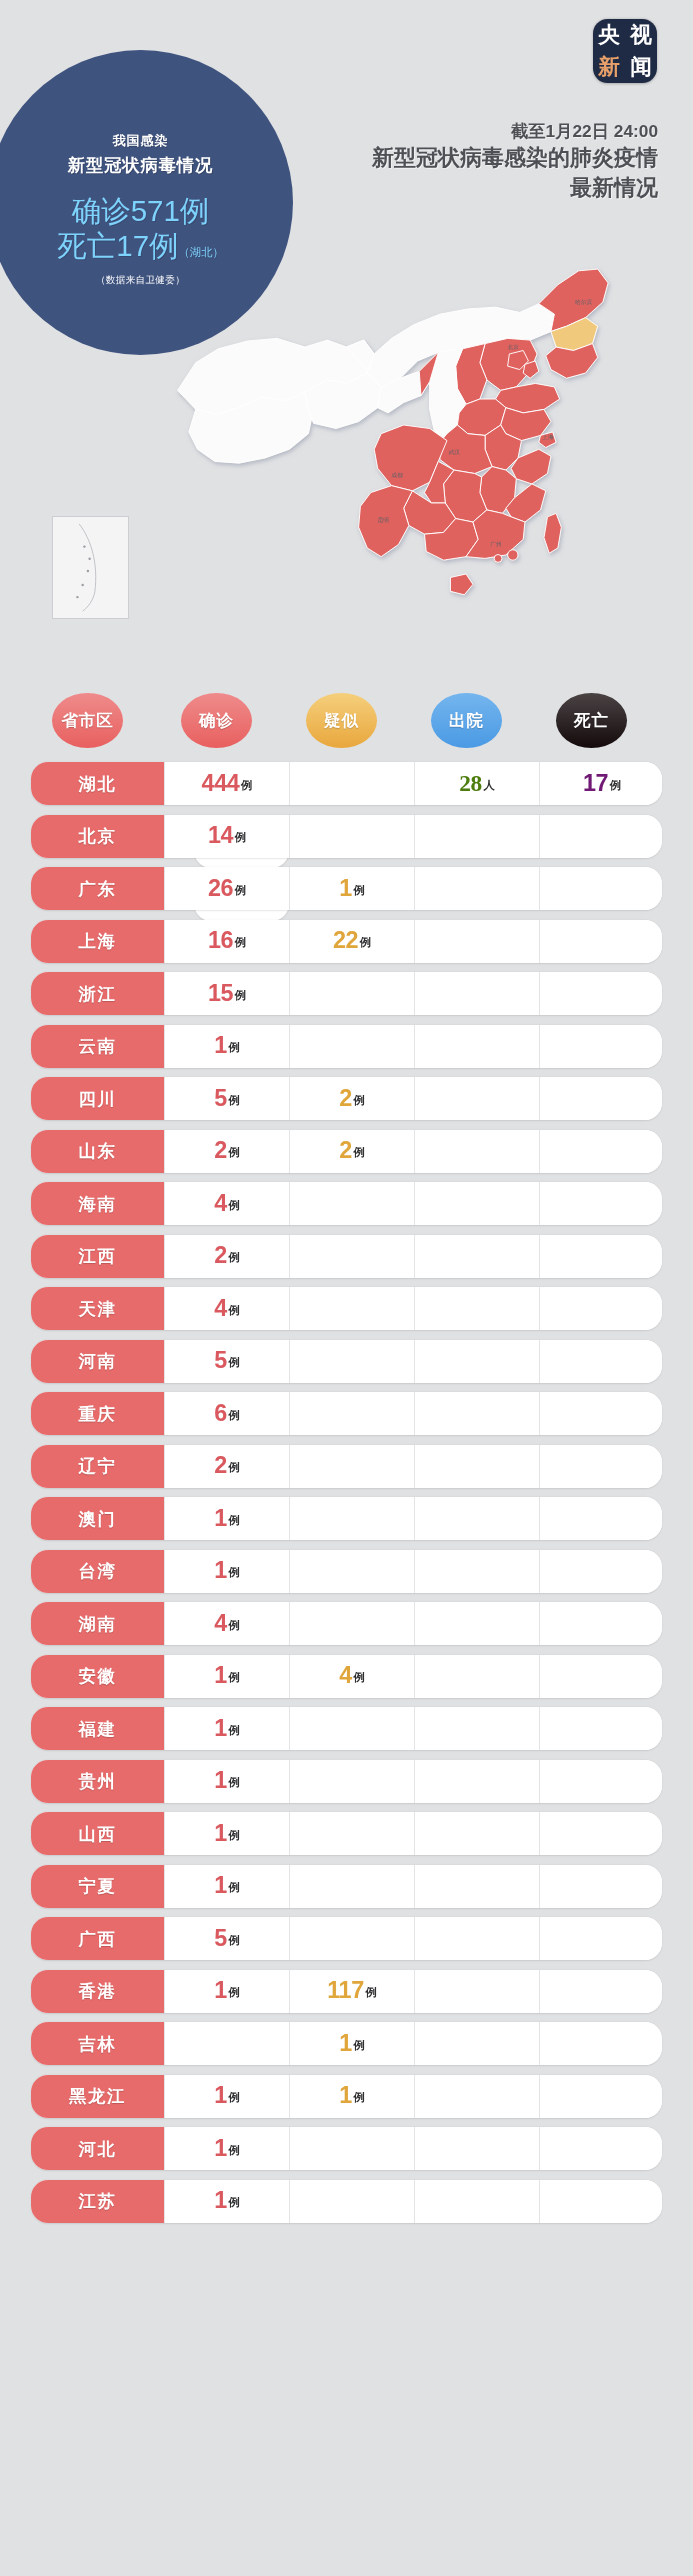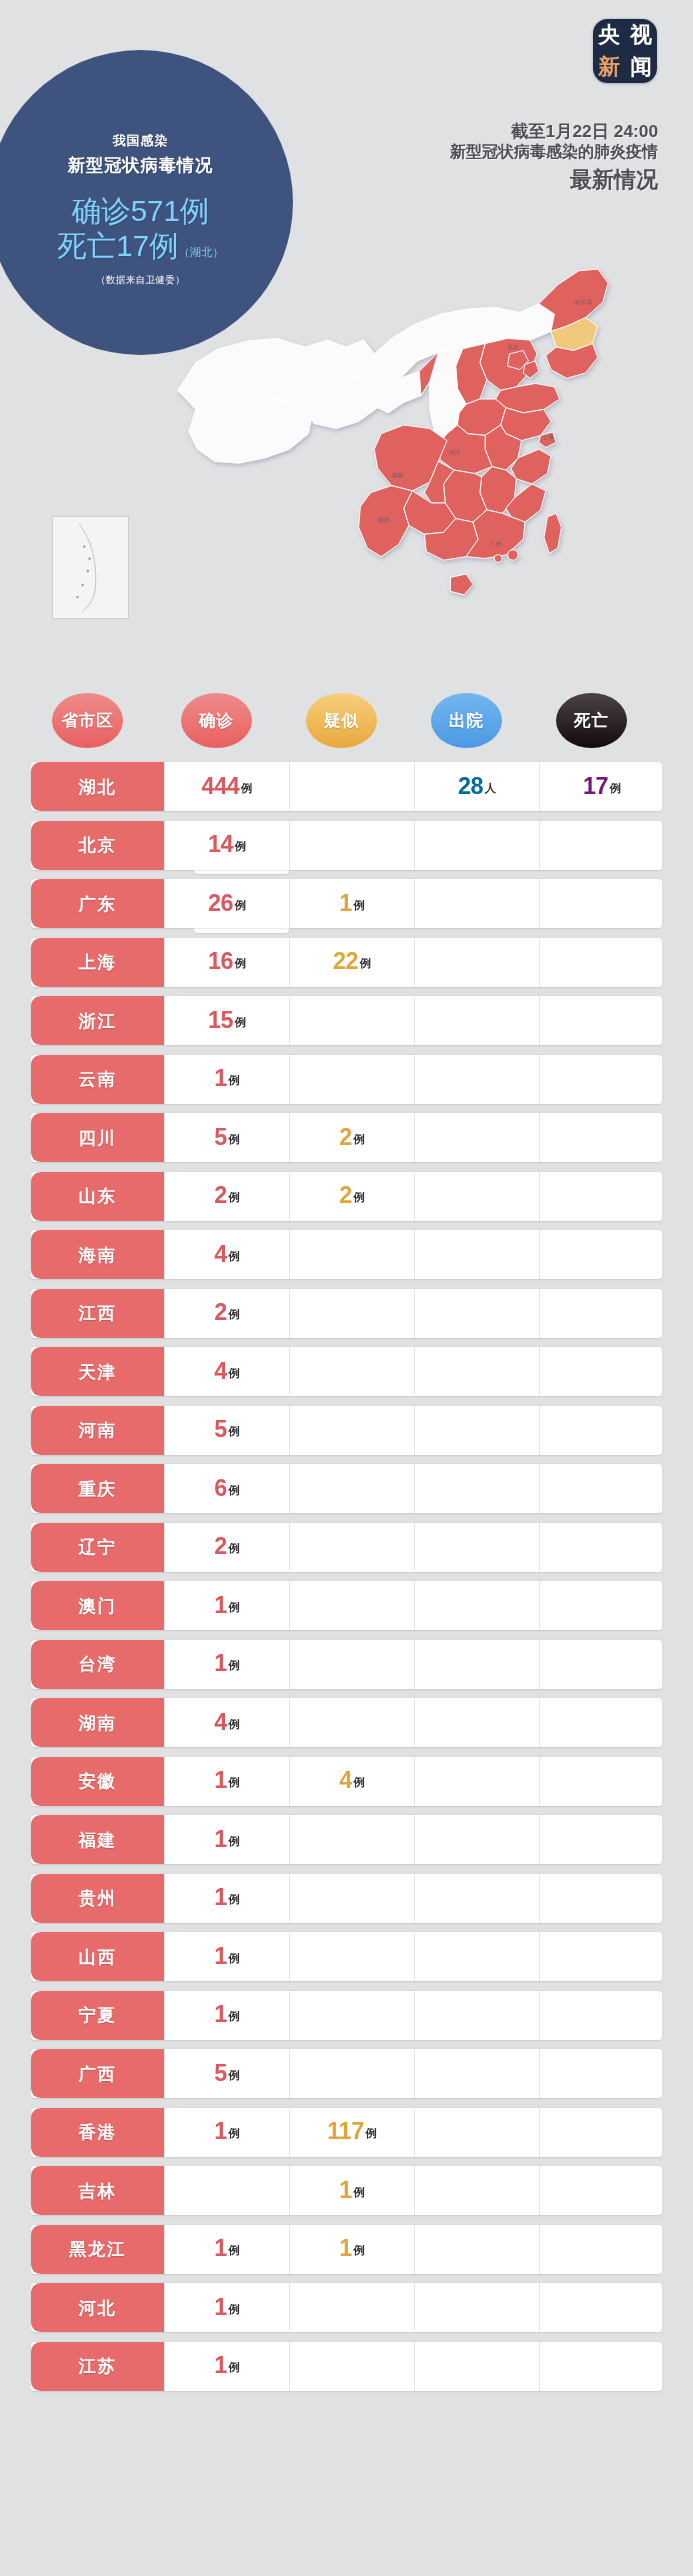--- a/index.html
+++ b/index.html
@@ -86,21 +86,21 @@
     position:absolute;
     right:35px; top:120px;
     width:373px;
     text-align:right;
     color:#4e5055;
     font-weight:bold;
     line-height:1.35;
     text-shadow:0.9px 0.9px 0 rgba(255,255,255,.55);
   }
   .hdr .h1{font-size:17.3px;letter-spacing:0px;}
-  .hdr .h2{font-size:16px;font-family:Liberation Mono, monospace;}
+  .hdr .h2{font-size:22px;}
   .hdr .h3{font-size:22px;}
 
   
   .mapwrap{
     position:absolute;
     left:0; top:217px;
     width:693px; height:468px;
   }
   .mapsvg{position:absolute;left:0;top:0;}
   .inset{
@@ -148,23 +148,23 @@
   .th-other{width:125px;}
   .p-red{background:linear-gradient(180deg,#ef8b8b 0%,#e8605f 100%);}
   .p-yel{background:linear-gradient(180deg,#f5cf7c 0%,#e9a73d 100%);}
   .p-blu{background:linear-gradient(180deg,#74b5ee 0%,#4a9ae4 100%);}
   .p-dark{background:linear-gradient(180deg,#4a4344 0%,#140a0c 100%);}
 
   .rows{margin-top:14px;}
   .row{
     display:flex;
     align-items:stretch;
-    height:49px;
+    height:43px;
     margin:0 31px 9.5px 31px;
-    border-radius:4px;
+    border-radius:17px;
     background:#ffffff;
     box-shadow:0 0.9px 1.7px rgba(0,0,0,.10);
     overflow:hidden;
   }
   .prov{
     width:133px;
     flex:0 0 133px;
     background:#e86b6b;
     color:#ffffff;
     font-weight:bold;
@@ -194,21 +194,21 @@
   .unit{
     font-size:11.3px;
     font-weight:bold;
     color:#2f2f31;
     margin-left:1.7px;
     align-self:flex-end;
     padding-bottom:2.6px;
   }
   .n-red{color:#d9595f;}
   .n-yel{color:#e0a63b;}
-  .n-blu{color:#0369a1;}
+  .n-blu{color:#4d7c0f;font-family:Liberation Serif, serif;}
   .n-dark{color:#701a75;}
   .cellbox{display:flex;}
 </style>
 </head>
 <body>
 
 <div id="page">
 
   <div class="logo">
     <span class="lg-w">央</span>

